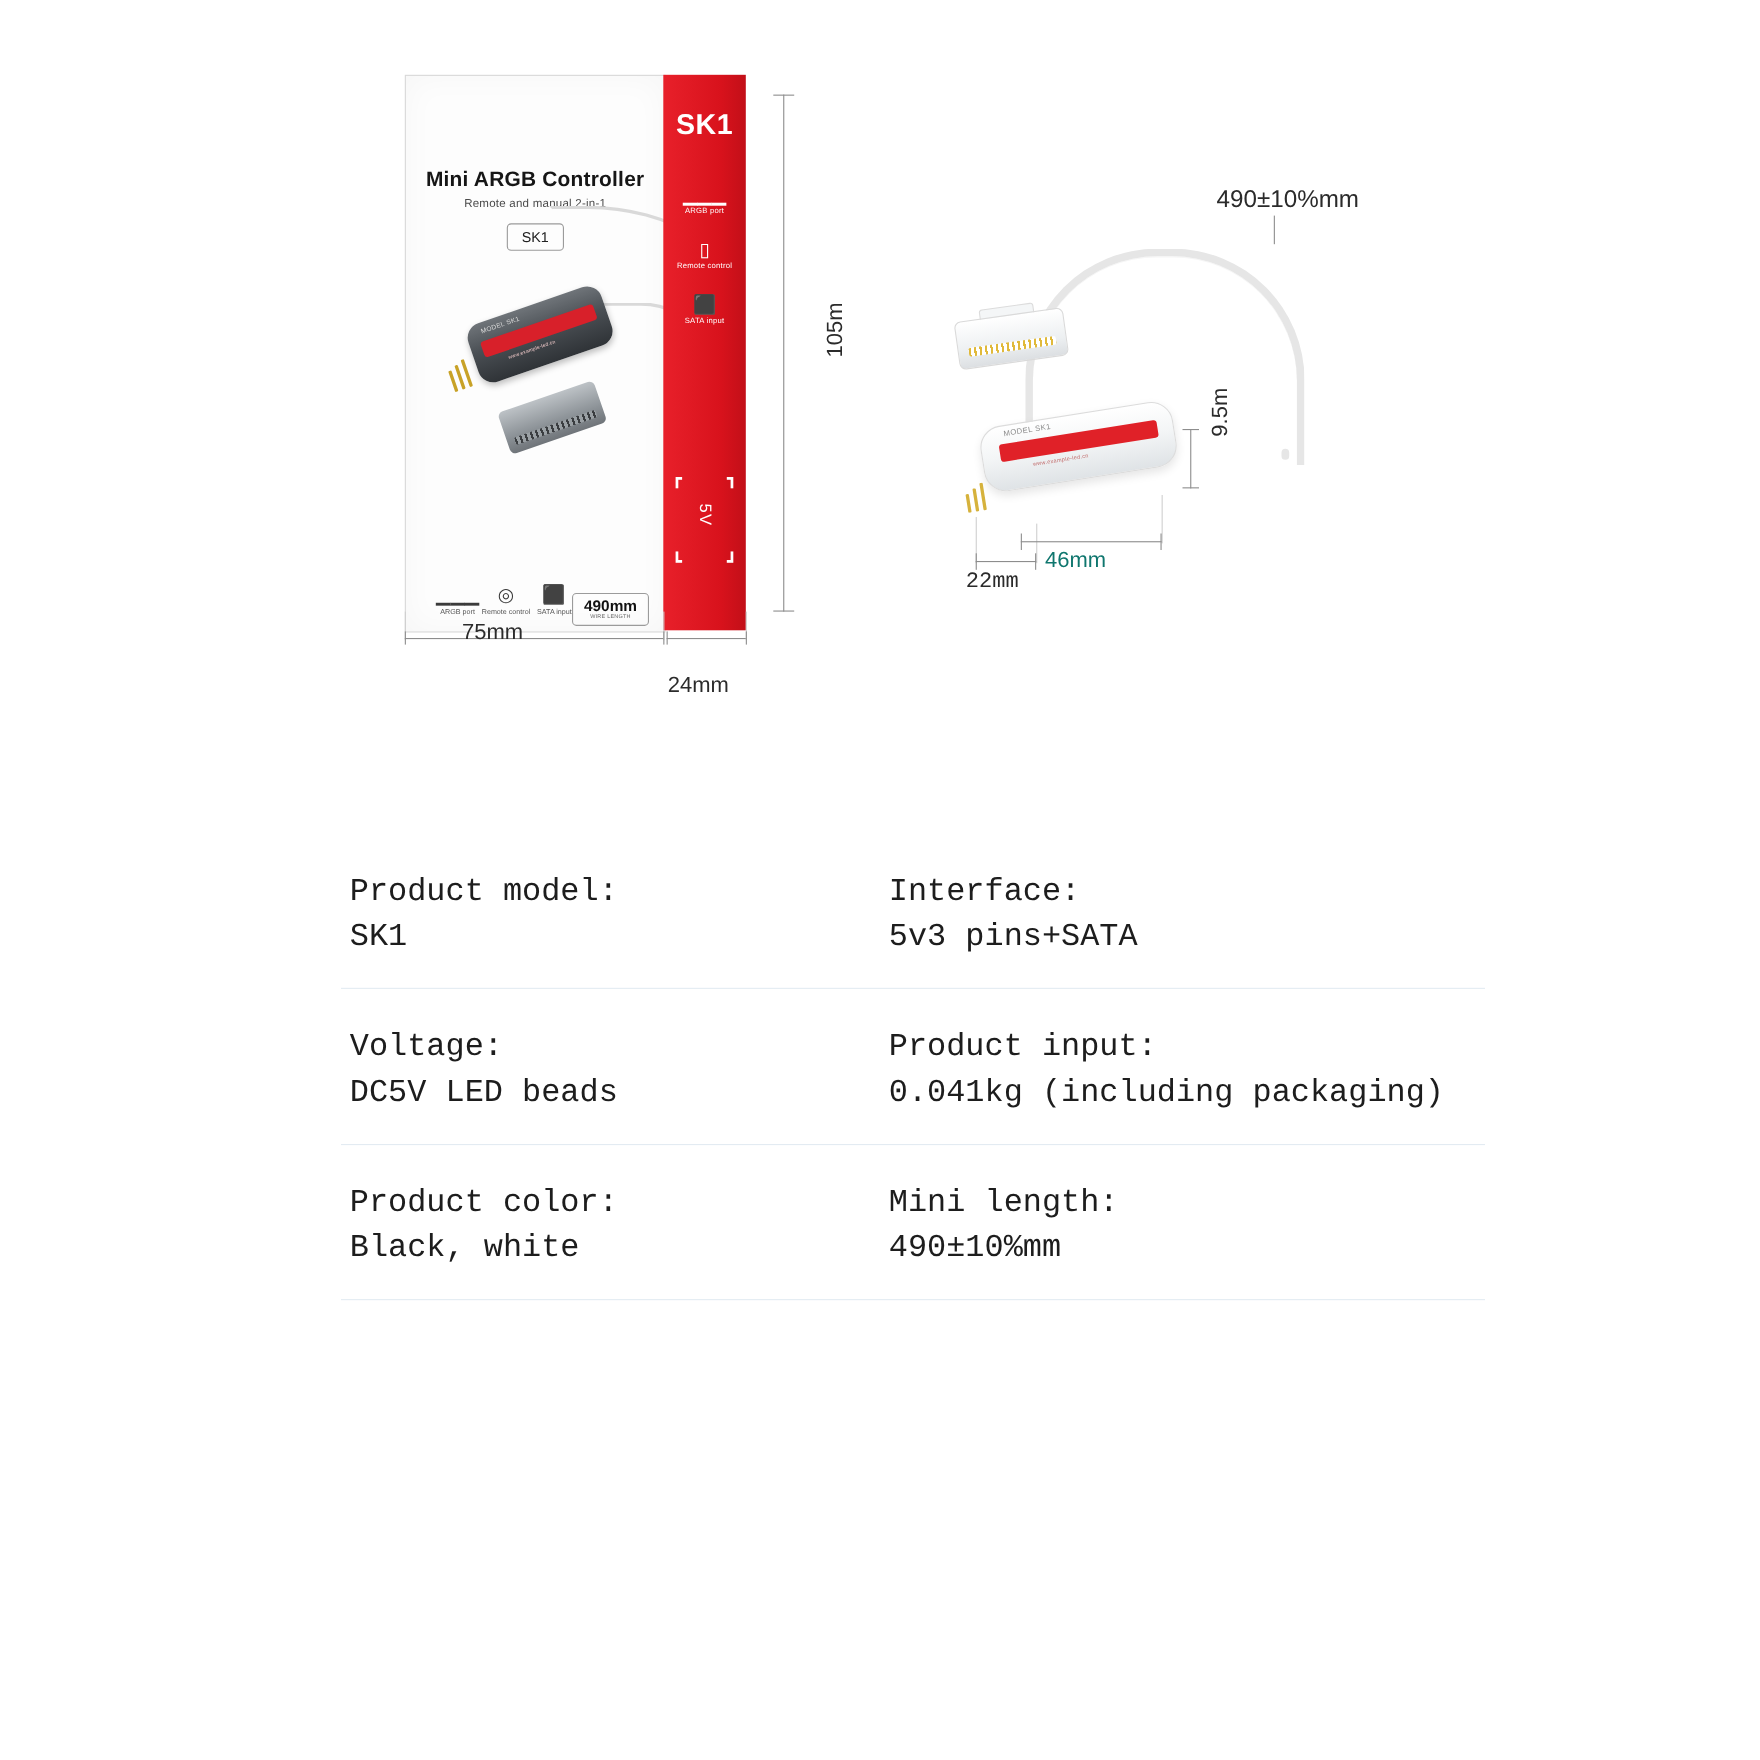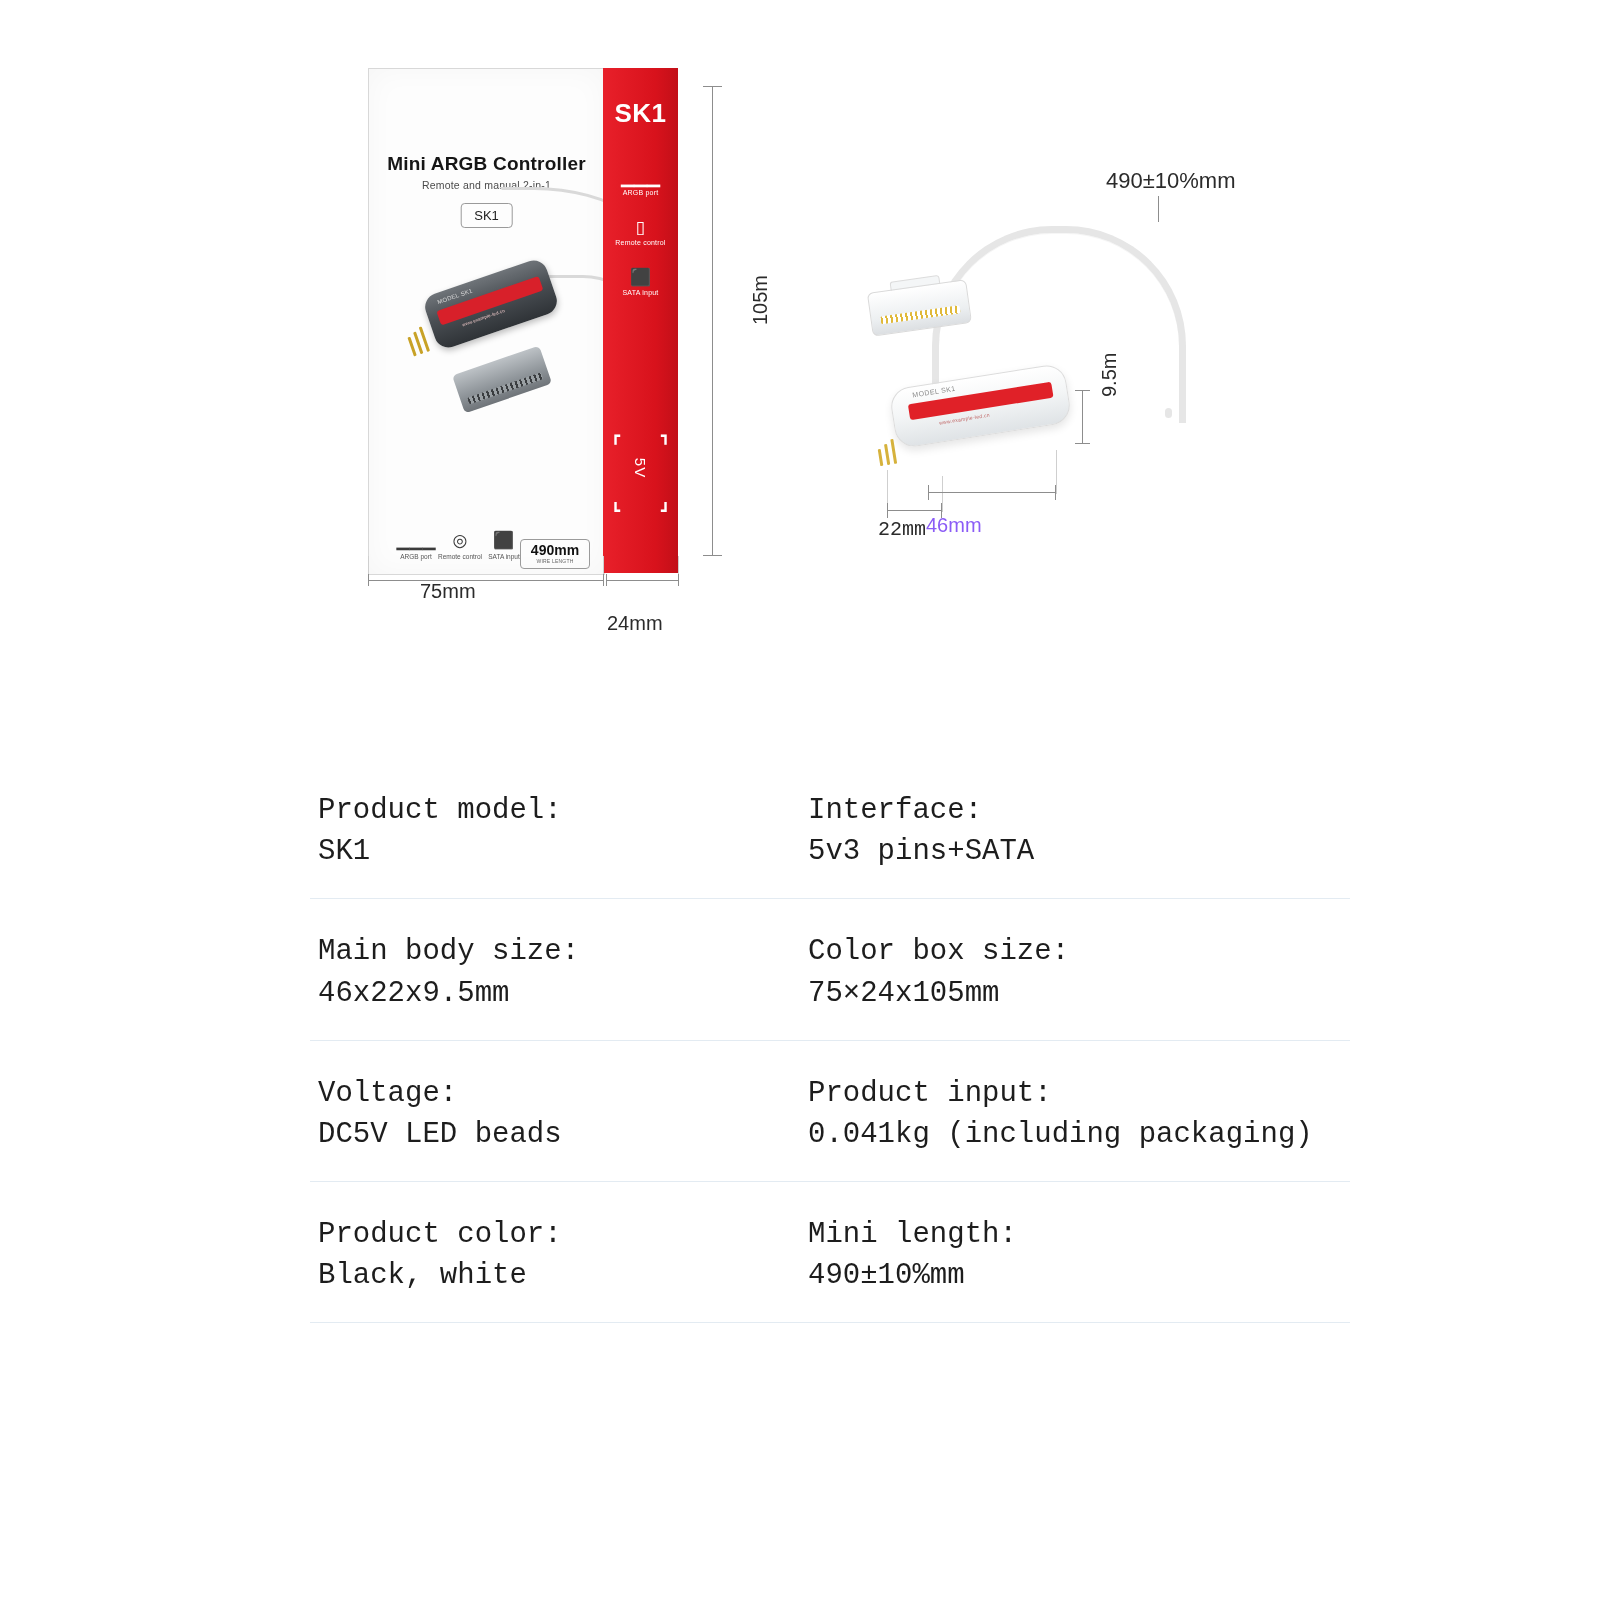--- a/index.html
+++ b/index.html
@@ -131,21 +131,21 @@
     font-size:20px;color:#2b2b2b;
   }
   .guide{position:absolute;background:#c9c9c9;}
   .g-h1{left:368px;top:580px;width:235px;height:1px;background:#8d8d8d;}
   .g-h2{left:606px;top:580px;width:72px;height:1px;background:#8d8d8d;}
   .tick{position:absolute;width:1px;height:12px;background:#8d8d8d;}
   .t1{left:368px;top:574px;}
   .t2{left:603px;top:574px;}
   .t3{left:606px;top:574px;}
   .t4{left:678px;top:574px;}
-  .lbl-75{position:absolute;left:420px;top:580px;font-size:20px;color:#2b2b2b;}
+  .lbl-75{position:absolute;left:420px;top:564px;font-size:20px;color:#2b2b2b;}
   .lbl-24{position:absolute;left:607px;top:612px;font-size:20px;color:#2b2b2b;}
   .drop1{position:absolute;left:368px;top:556px;width:1px;height:26px;background:#cfcfcf;}
   .drop2{position:absolute;left:603px;top:556px;width:1px;height:26px;background:#cfcfcf;}
   .drop3{position:absolute;left:678px;top:556px;width:1px;height:26px;background:#cfcfcf;}
 
   
   .prod{position:absolute;left:860px;top:180px;width:470px;height:380px;}
   .loop{
     position:absolute;left:72px;top:46px;width:240px;height:190px;
     border:7px solid #e6e6e6;border-bottom:none;border-radius:120px 120px 0 0;
@@ -199,21 +199,21 @@
     position:absolute;left:1082px;top:390px;width:1px;height:54px;background:#8d8d8d;
   }
   .dim-95:before,.dim-95:after{content:"";position:absolute;left:-7px;width:15px;height:1px;background:#8d8d8d;}
   .dim-95:before{top:0;}.dim-95:after{bottom:0;}
   .lbl-95{position:absolute;left:1098px;top:397px;font-size:20px;color:#2b2b2b;transform:rotate(-90deg);transform-origin:left top;}
   .dim-46{
     position:absolute;left:928px;top:492px;width:128px;height:1px;background:#8d8d8d;
   }
   .dim-46:before,.dim-46:after{content:"";position:absolute;top:-7px;width:1px;height:15px;background:#8d8d8d;}
   .dim-46:before{left:0;}.dim-46:after{right:0;}
-  .lbl-46{position:absolute;left:926px;top:498px;font-size:20px;color:#8b5cf6;margin-top:16px;}
+  .lbl-46{position:absolute;left:950px;top:498px;font-size:20px;color:#0f766e;}
   .dim-22{
     position:absolute;left:887px;top:510px;width:55px;height:1px;background:#8d8d8d;
   }
   .dim-22:before,.dim-22:after{content:"";position:absolute;top:-7px;width:1px;height:15px;background:#8d8d8d;}
   .dim-22:before{left:0;}.dim-22:after{right:0;}
   .lbl-22{position:absolute;left:878px;top:518px;font-size:20px;color:#2b2b2b;font-family:Liberation Mono, monospace;}
   .lead-46{position:absolute;left:1056px;top:450px;width:1px;height:44px;background:#cfcfcf;}
   .lead-22a{position:absolute;left:887px;top:470px;width:1px;height:42px;background:#cfcfcf;}
   .lead-22b{position:absolute;left:942px;top:476px;width:1px;height:36px;background:#cfcfcf;}
 
@@ -365,30 +365,20 @@
       <div class="cell">
         <div class="k">Product model:</div>
         <div class="v">SK1</div>
       </div>
       <div class="cell right">
         <div class="k">Interface:</div>
         <div class="v">5v3 pins+SATA</div>
       </div>
     </div>
 
-    <div class="spec-row">
-      <div class="cell">
-        <div class="k">Main body size:</div>
-        <div class="v">46x22x9.5mm</div>
-      </div>
-      <div class="cell right">
-        <div class="k">Color box size:</div>
-        <div class="v">75×24x105mm</div>
-      </div>
-    </div>
 
     <div class="spec-row">
       <div class="cell">
         <div class="k">Voltage:</div>
         <div class="v">DC5V LED beads</div>
       </div>
       <div class="cell right">
         <div class="k">Product input:</div>
         <div class="v">0.041kg (including packaging)</div>
       </div>

